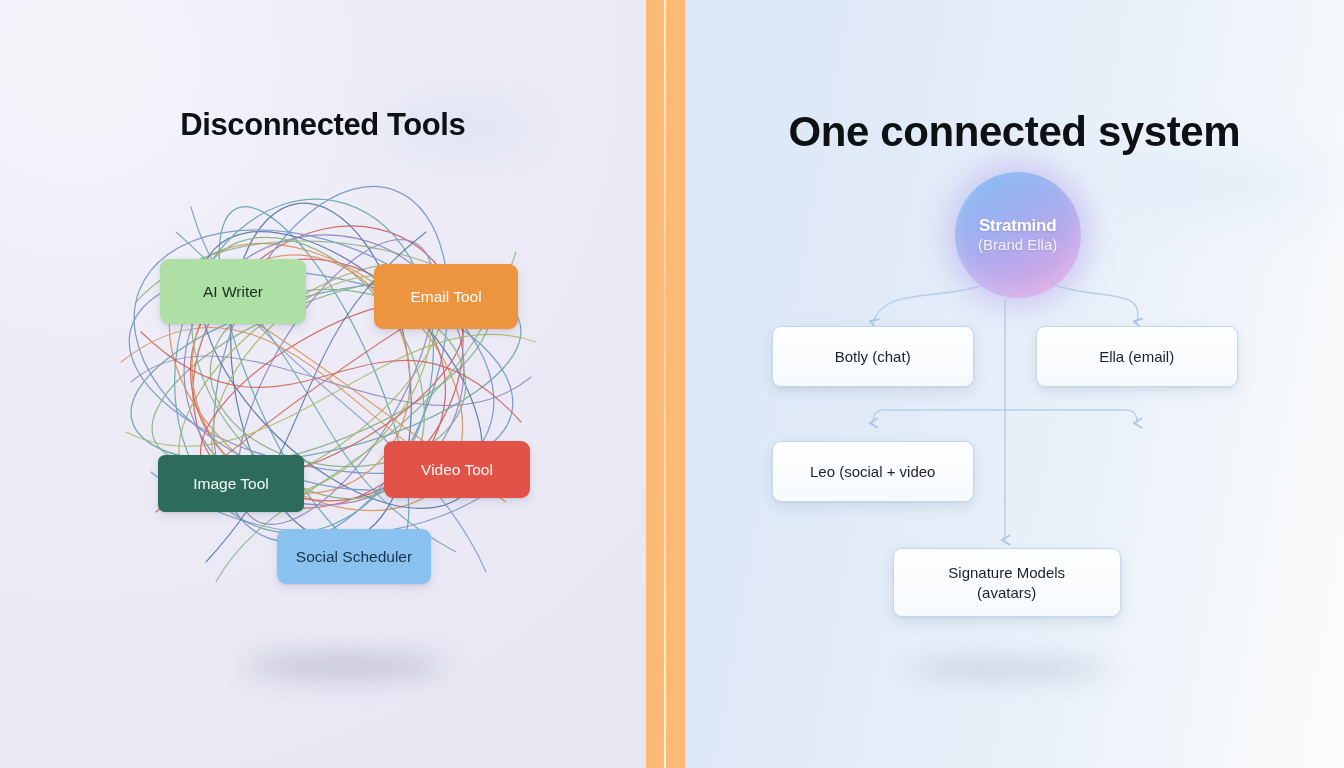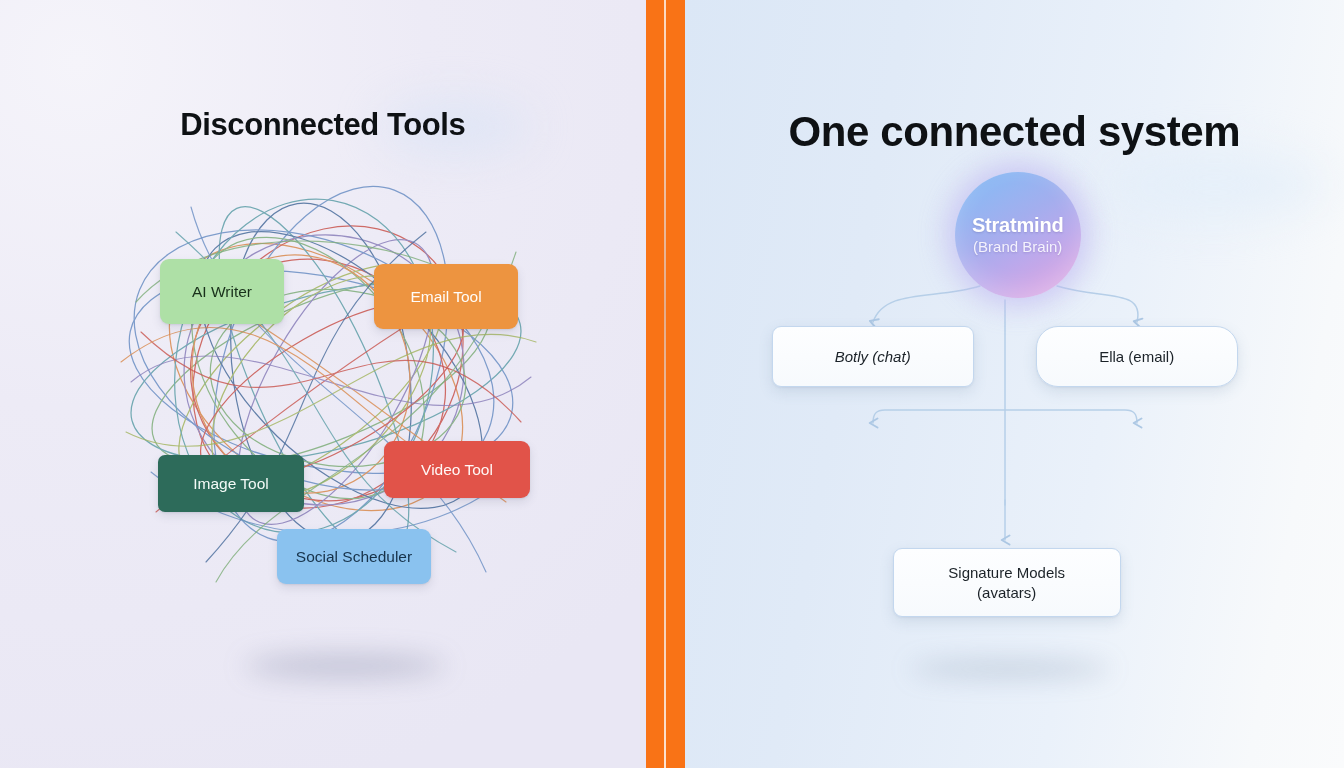--- a/index.html
+++ b/index.html
@@ -5,21 +5,21 @@
   html, body {
     margin: 0; padding: 0;
     width: 1344px; height: 768px;
     overflow: hidden;
     font-family: "Liberation Sans", sans-serif;
   }
   #stage {
     position: relative;
     width: 1344px; height: 768px;
     display: flex;
-    background: #f97316;
+    background: #fdba74;
     gap: 39px;
   }
 
   
   .panel { position: relative; height: 768px; overflow: hidden; }
   #panel-left {
     width: 665px;
     background:
       radial-gradient(120% 100% at 12% 8%, #f5f4fa 0%, #edebf6 45%, #e9e7f4 100%);
   }
@@ -85,21 +85,21 @@
     text-align: center;
     border-radius: 9px;
     font-size: 15.5px;
     line-height: 1.28;
     box-shadow: 0 4px 10px rgba(60,66,100,.13), 0 1px 2px rgba(60,66,100,.10);
     z-index: 12;
     padding: 0 10px;
     box-sizing: border-box;
     white-space: pre-line;
   }
-  #tool-ai-writer        { left:160px; top:259px; width:124px; height:65px; background:#aee0a6; color:#19311b; }
+  #tool-ai-writer        { left:160px; top:259px; width:146px; height:65px; background:#aee0a6; color:#19311b; }
   #tool-email-tool       { left:374px; top:264px; width:144px; height:65px; background:#ed9440; color:#fffdfa; }
   #tool-chatbot-platform { left:259px; top:352px; width:147px; height:57px; background:#37598f; color:#f4f7fc; z-index:14; }
   #tool-image-tool       { left:158px; top:455px; width:146px; height:57px; background:#2d6b5a; color:#f3faf7;border-radius:7px; }
   #tool-video-tool       { left:384px; top:441px; width:146px; height:57px; background:#e15349; color:#fff8f6; }
   #tool-social-scheduler { left:277px; top:529px; width:154px; height:55px; background:#8ac2ef; color:#16324a; }
 
   
   #connectors {
     position: absolute; left: 0; top: 0;
     width: 679px; height: 768px;
@@ -123,21 +123,21 @@
     width: 126px; height: 126px;
     border-radius: 50%;
     background: linear-gradient(150deg, #7fb4f2 0%, #8fb7f3 18%, #a3aeee 42%, #b9a9ec 62%, #cfa6e6 80%, #e3a9e2 100%);
     box-shadow: 0 0 26px 10px rgba(186,178,240,.42), inset 0 -8px 22px rgba(255,255,255,.22);
     display: flex; flex-direction: column;
     align-items: center; justify-content: center;
     z-index: 10;
     text-align: center;
   }
   #brand-brain-name {
-    font-size: 20px; font-weight: bold; color: #ffffff;
+    font-size: 17px; font-weight: bold; color: #ffffff;
     letter-spacing: -0.2px; line-height: 1.15;
     text-shadow: 0 1px 2px rgba(80,70,130,.25);
   }
   #brand-brain-sub {
     font-size: 15px; color: #f4f2fd; line-height: 1.2;
     margin-top: 1px;
     text-shadow: 0 1px 2px rgba(80,70,130,.22);
   }
 
   
@@ -151,22 +151,22 @@
     color: #1b2228;
     font-size: 15px;
     line-height: 1.3;
     box-shadow: 0 5px 14px rgba(96,122,158,.16), 0 1px 2px rgba(96,122,158,.10);
     z-index: 12;
     padding: 0 8px;
     box-sizing: border-box;
     white-space: pre-line;
     overflow: hidden;
   }
-  #agent-botly { left: 87px;  top: 326px; width: 202px; height: 61px; font-style: italic; }
-  #agent-ella  { left: 351px; top: 326px; width: 202px; height: 61px; border-radius: 22px; }
+  #agent-botly { left: 87px;  top: 326px; width: 202px; height: 61px; }
+  #agent-ella  { left: 351px; top: 326px; width: 202px; height: 61px; }
   #agent-leo   { left: 87px;  top: 441px; width: 202px; height: 61px; }
   #agent-mira  { left: 351px; top: 441px; width: 202px; height: 61px; }
   #agent-signature {
     left: 208px; top: 548px; width: 228px; height: 69px;
     flex-direction: column;
   }
 
   #right-cluster-shadow {
     position: absolute;
     left: 225px; top: 660px;
@@ -263,23 +263,24 @@
           <path d="M320 410 L 440 410 C 449 410, 452 414, 452 423" marker-end="url(#arrowhead)"></path>
 
           <path d="M320 500 L 320 540" marker-end="url(#arrowhead)"></path>
         </g>
       </svg>
     </div>
 
     <div id="brand-brain-glow"></div>
     <div id="brand-brain">
       <div id="brand-brain-name">Stratmind</div>
-      <div id="brand-brain-sub">(Brand Brain)</div>
+      <div id="brand-brain-sub">(Brand Ella)</div>
     </div>
 
     <div class="agent-card" id="agent-botly">Botly (chat)</div>
     <div class="agent-card" id="agent-ella">Ella (email)</div>
+    <div class="agent-card" id="agent-leo">Leo (social + video</div>
     <div class="agent-card" id="agent-signature">Signature Models
 (avatars)</div>
   </div>
 
   <div id="divider"></div>
 </div>
 
 </body></html>

